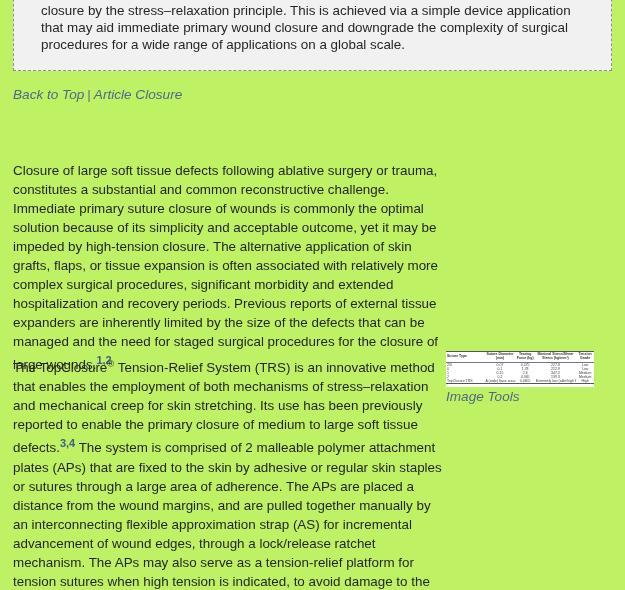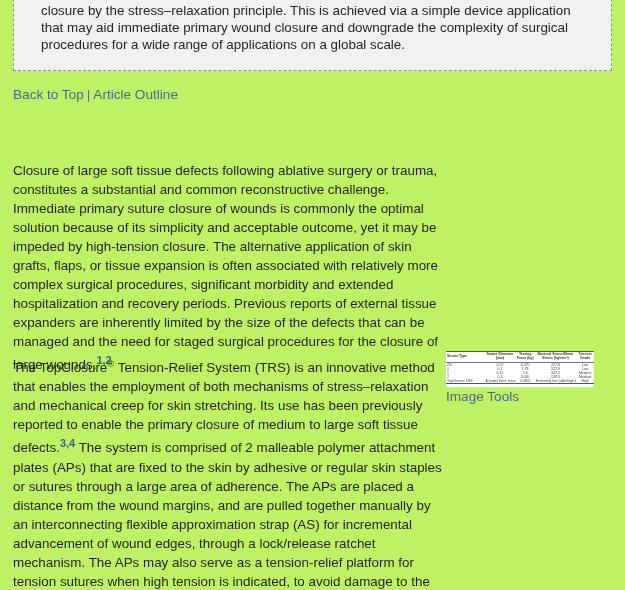--- a/index.html
+++ b/index.html
@@ -10,21 +10,21 @@
   }
   
   .abstract-box {
     position:absolute; left:13px; top:-16px; width:599px; height:87px;
     box-sizing:border-box; background:#f1f1f1; border:1px dashed #8f8f8f;
     padding:17px 18px 0 27px;
   }
   .abstract-text { margin:0; font-size:13.4px; line-height:17px; color:#262626; }
 
   .toplinks { position:absolute; left:13px; top:87px; font-size:13.6px; }
-  .link { color:#50688a; text-decoration:none; cursor:pointer; }
+  .link { color:#50688a; text-decoration:none; cursor:pointer;font-style:italic; }
   .sep { color:#60718a; margin:0 3px; }
 
   .intro-heading {
     position:absolute; left:13px; top:126px; margin:0;
     font-size:14.3px; font-weight:bold; color:#111; letter-spacing:0.2px;
   }
 
   .para {
     position:absolute; left:13px; width:436px; margin:0;
     font-size:13.4px; line-height:19px; color:#262626;
@@ -60,21 +60,21 @@
 </head>
 <body>
 
 <div class="page">
 
   <div class="abstract-box">
     <p class="abstract-text">closure by the stress–relaxation principle. This is achieved via a simple device application that may aid immediate primary wound closure and downgrade the complexity of surgical procedures for a wide range of applications on a global scale.</p>
   </div>
 
   <div class="toplinks">
-    <a class="link">Back to Top</a><span class="sep">|</span><a class="link">Article Outline</a>
+    <a class="link">Back to Top</a><span class="sep">|</span><a class="link">Article Closure</a>
   </div>
 
 
   <p class="para p1"><span>Closure of large soft tissue defects following ablative surgery or trauma, constitutes a substantial and common reconstructive challenge. Immediate primary suture closure of wounds is commonly the optimal solution because of its simplicity and acceptable outcome, yet it may be impeded by high-tension closure. The alternative application of skin grafts, flaps, or tissue expansion is often associated with relatively more complex surgical procedures, significant morbidity and extended hospitalization and recovery periods. Previous reports of external tissue expanders are inherently limited by the size of the defects that can be managed and the need for staged surgical procedures for the closure of large wounds.</span><sup class="ref">1,2</sup></p>
 
   <p class="para p2"><span>The TopClosure</span><sup class="reg">®</sup><span> Tension-Relief System (TRS) is an innovative method that enables the employment of both mechanisms of stress–relaxation and mechanical creep for skin stretching. Its use has been previously reported to enable the primary closure of medium to large soft tissue defects.</span><sup class="ref">3,4</sup><span> The system is comprised of 2 malleable polymer attachment plates (APs) that are fixed to the skin by adhesive or regular skin staples or sutures through a large area of adherence. The APs are placed a distance from the wound margins, and are pulled together manually by an interconnecting flexible approximation strap (AS) for incremental advancement of wound edges, through a lock/release ratchet mechanism. The APs may also serve as a tension-relief platform for tension sutures when high tension is indicated, to avoid damage to the underlying skin, such as in high-tension closure of large gaps and inelastic skin. This enables</span></p>
 
   <div class="figure">
     <div class="thumb">
       <table class="mini">

